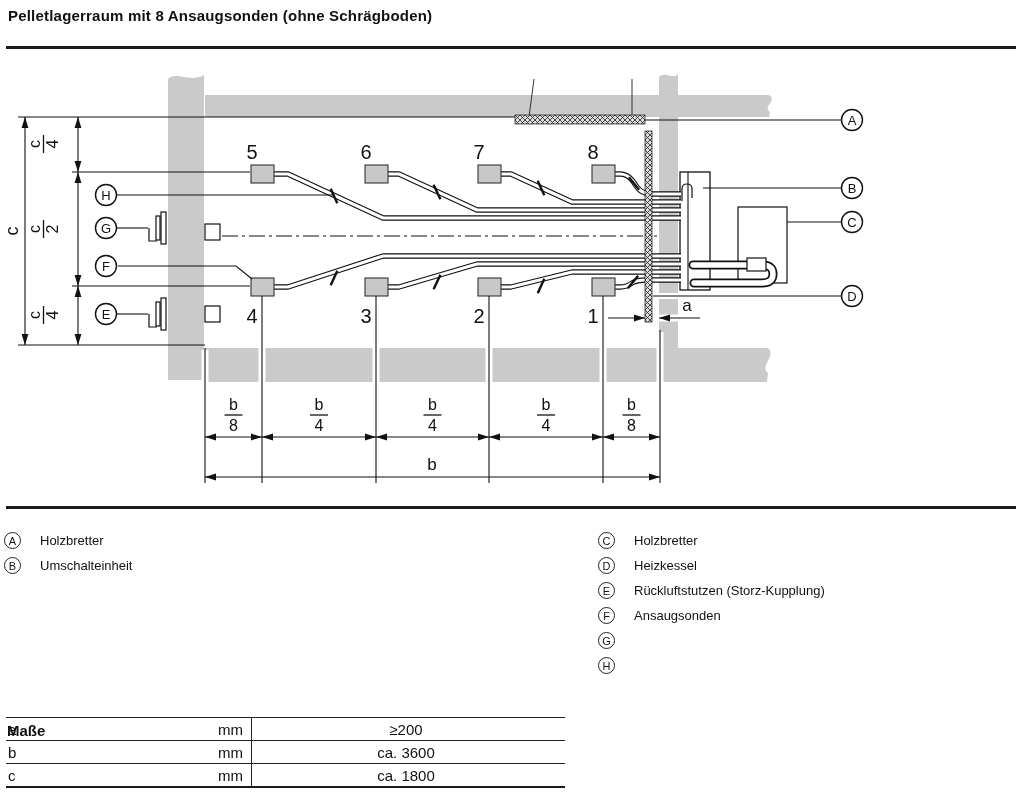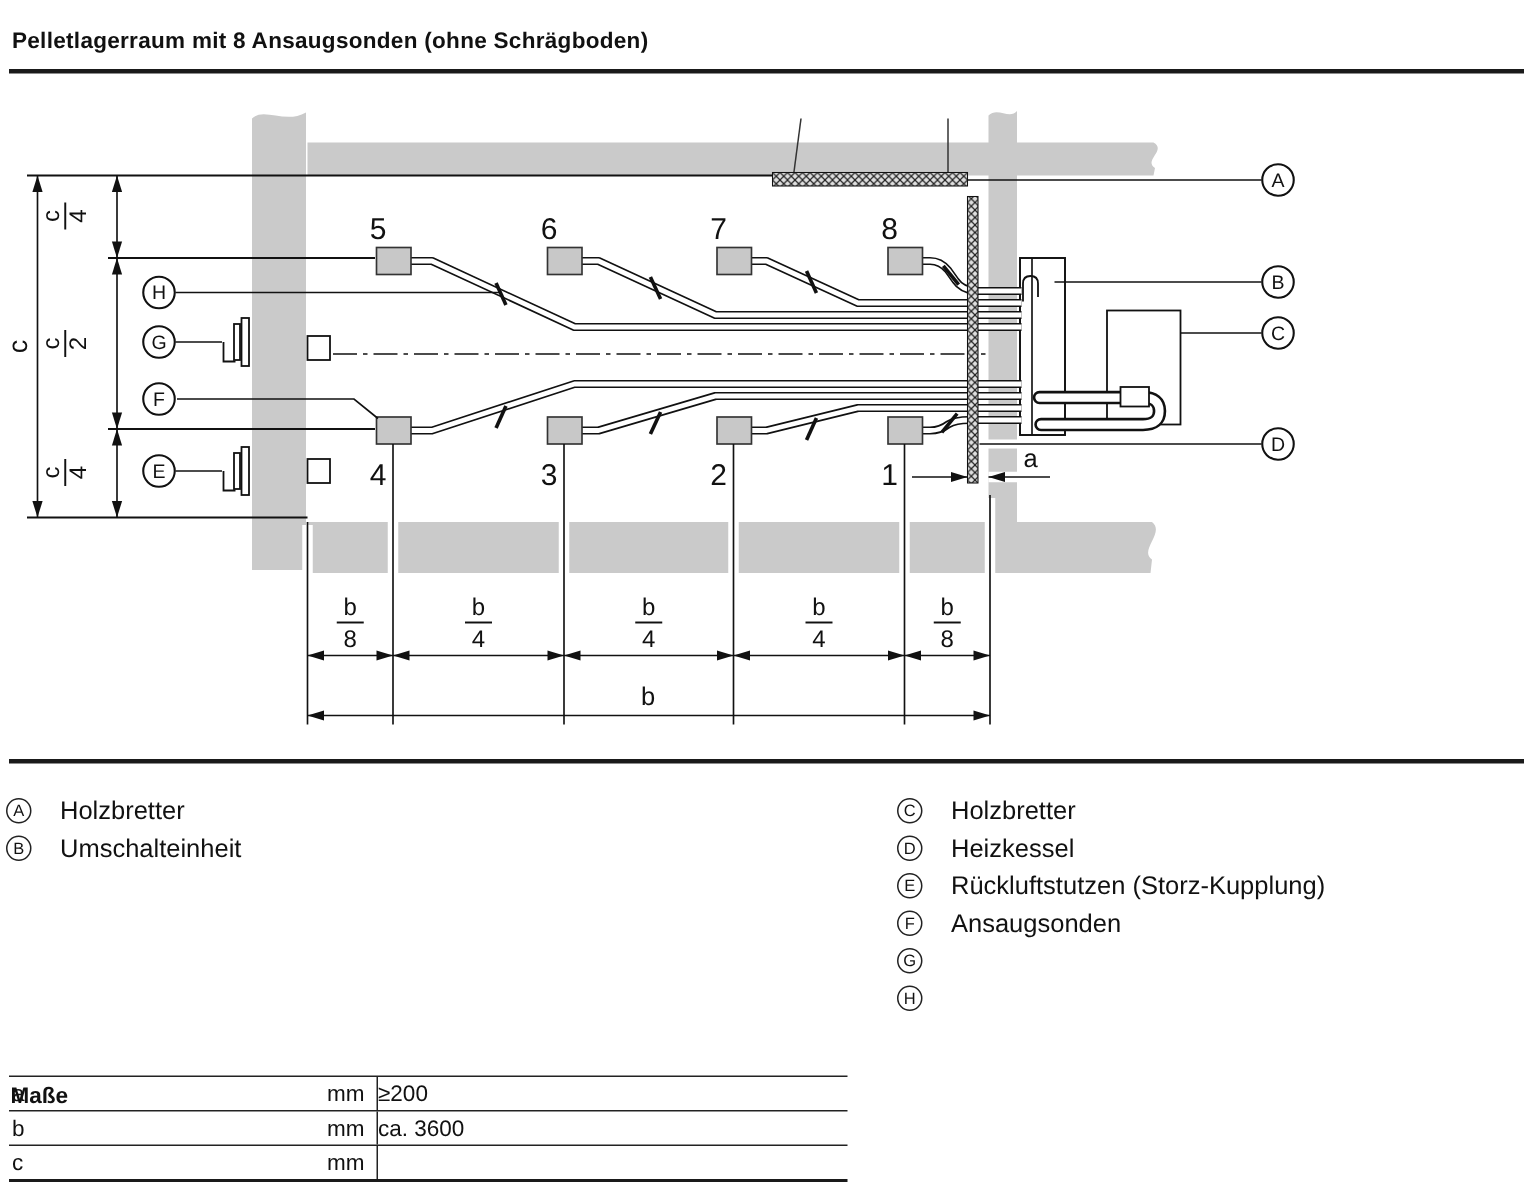--- a/index.html
+++ b/index.html
@@ -1,36 +1,36 @@
 <!DOCTYPE html>
 <html><head>
 <meta charset="utf-8">
 <style>
   html,body{margin:0;padding:0;background:#fff;}
   body{width:1018px;height:799px;position:relative;font-family:"Liberation Sans",sans-serif;color:#111;overflow:hidden;}
-  .page-title{position:absolute;left:8px;top:7px;font-size:15px;font-weight:bold;letter-spacing:.2px;margin-top:12px;}
+  .page-title{position:absolute;left:8px;top:7px;font-size:15px;font-weight:bold;letter-spacing:.2px;}
   .rule{position:absolute;left:6px;width:1010px;height:3px;background:#1a1a1a;}
   .rule.top{top:46px;}
   .rule.mid{top:506px;}
   svg#diagram{position:absolute;left:0;top:0;}
   svg text{font-family:"Liberation Sans",sans-serif;fill:#111;}
   .legend{position:absolute;list-style:none;margin:0;padding:0;}
   .legend.left{left:4px;top:528px;}
   .legend.right{left:598px;top:528px;}
   .legend-row{display:flex;align-items:center;height:25px;}
   .legend-key{flex:0 0 auto;width:17px;height:17px;border:1.4px solid #222;border-radius:50%;
     font-size:11px;line-height:17px;text-align:center;box-sizing:border-box;font-weight:400;}
-  .legend-label{margin-left:19px;font-size:17px;white-space:nowrap;}
+  .legend-label{margin-left:19px;font-size:13px;white-space:nowrap;}
   .masse-heading{position:absolute;left:7px;top:722px;font-size:15px;font-weight:bold;}
   .dim-table{position:absolute;left:6px;top:717px;width:559px;}
   .t-row{display:flex;height:23px;border-top:1px solid #222;align-items:center;box-sizing:border-box;}
   .t-row.last{border-bottom:2.5px solid #1a1a1a;height:25px;}
   .t-left{flex:0 0 246px;display:flex;justify-content:space-between;align-items:center;
     border-right:1px solid #222;height:100%;box-sizing:border-box;padding:0 8px 0 2px;font-size:15px;}
-  .t-right{flex:1;text-align:left;padding-right:5px;font-size:15px;}
+  .t-right{flex:1;text-align:center;padding-right:5px;font-size:15px;}
 </style>
 </head>
 <body>
 
 <div class="page-title">Pelletlagerraum mit 8 Ansaugsonden (ohne Schrägboden)</div>
 <div class="rule top"></div>
 
 <svg id="diagram" width="1018" height="510" viewBox="0 0 1018 510">
   <defs>
     <pattern id="xh" width="5" height="5" patternUnits="userSpaceOnUse">
@@ -339,14 +339,15 @@
       <span>b</span>
       <span>mm</span>
     </div>
     <div class="t-right">ca. 3600</div>
   </div>
   <div class="t-row last">
     <div class="t-left">
       <span>c</span>
       <span>mm</span>
     </div>
+    <div class="t-right">ca. 1800</div>
   </div>
 </div>
 
 </body></html>

